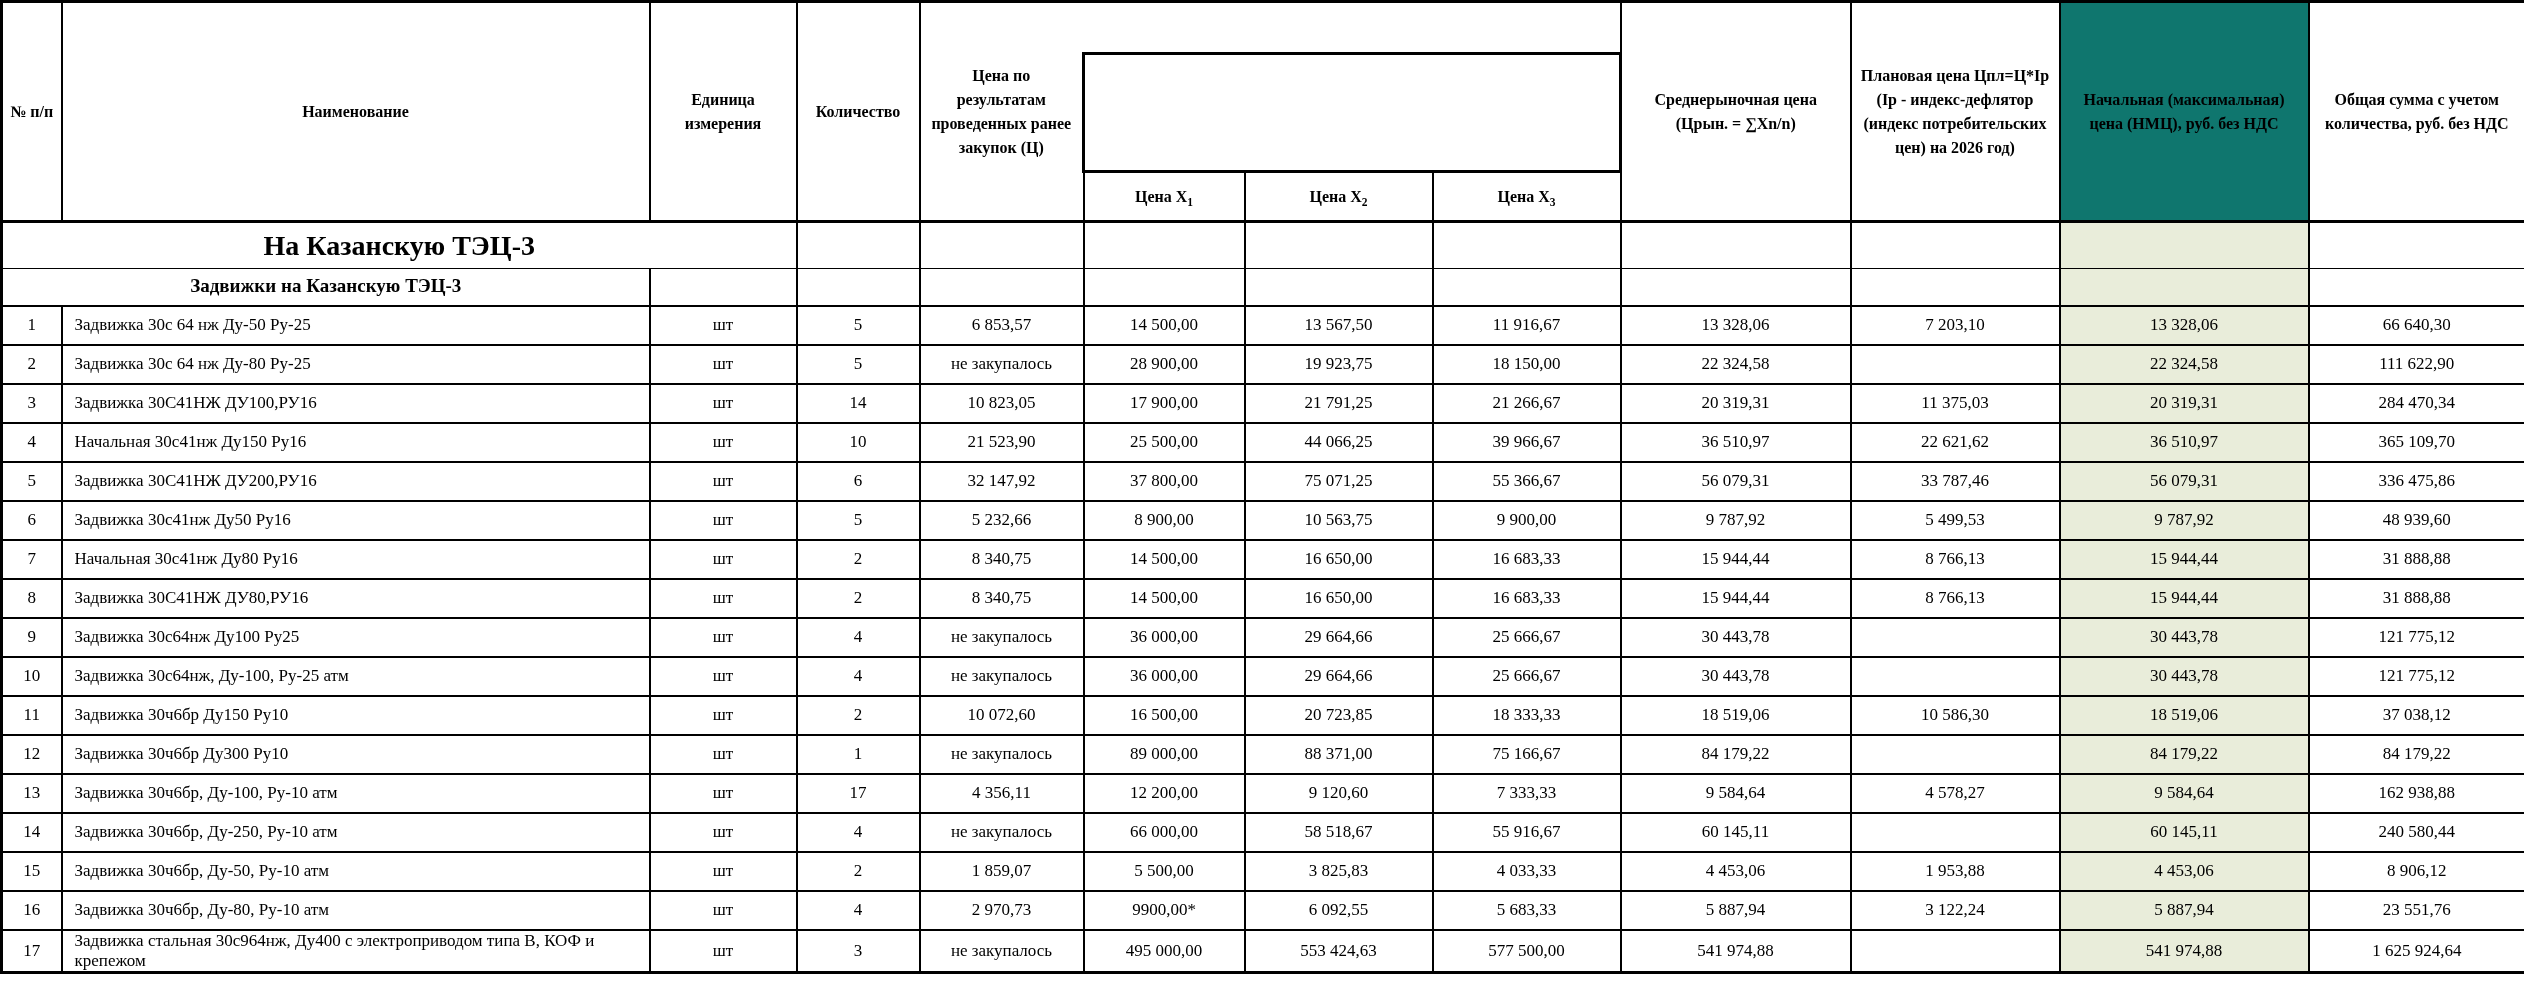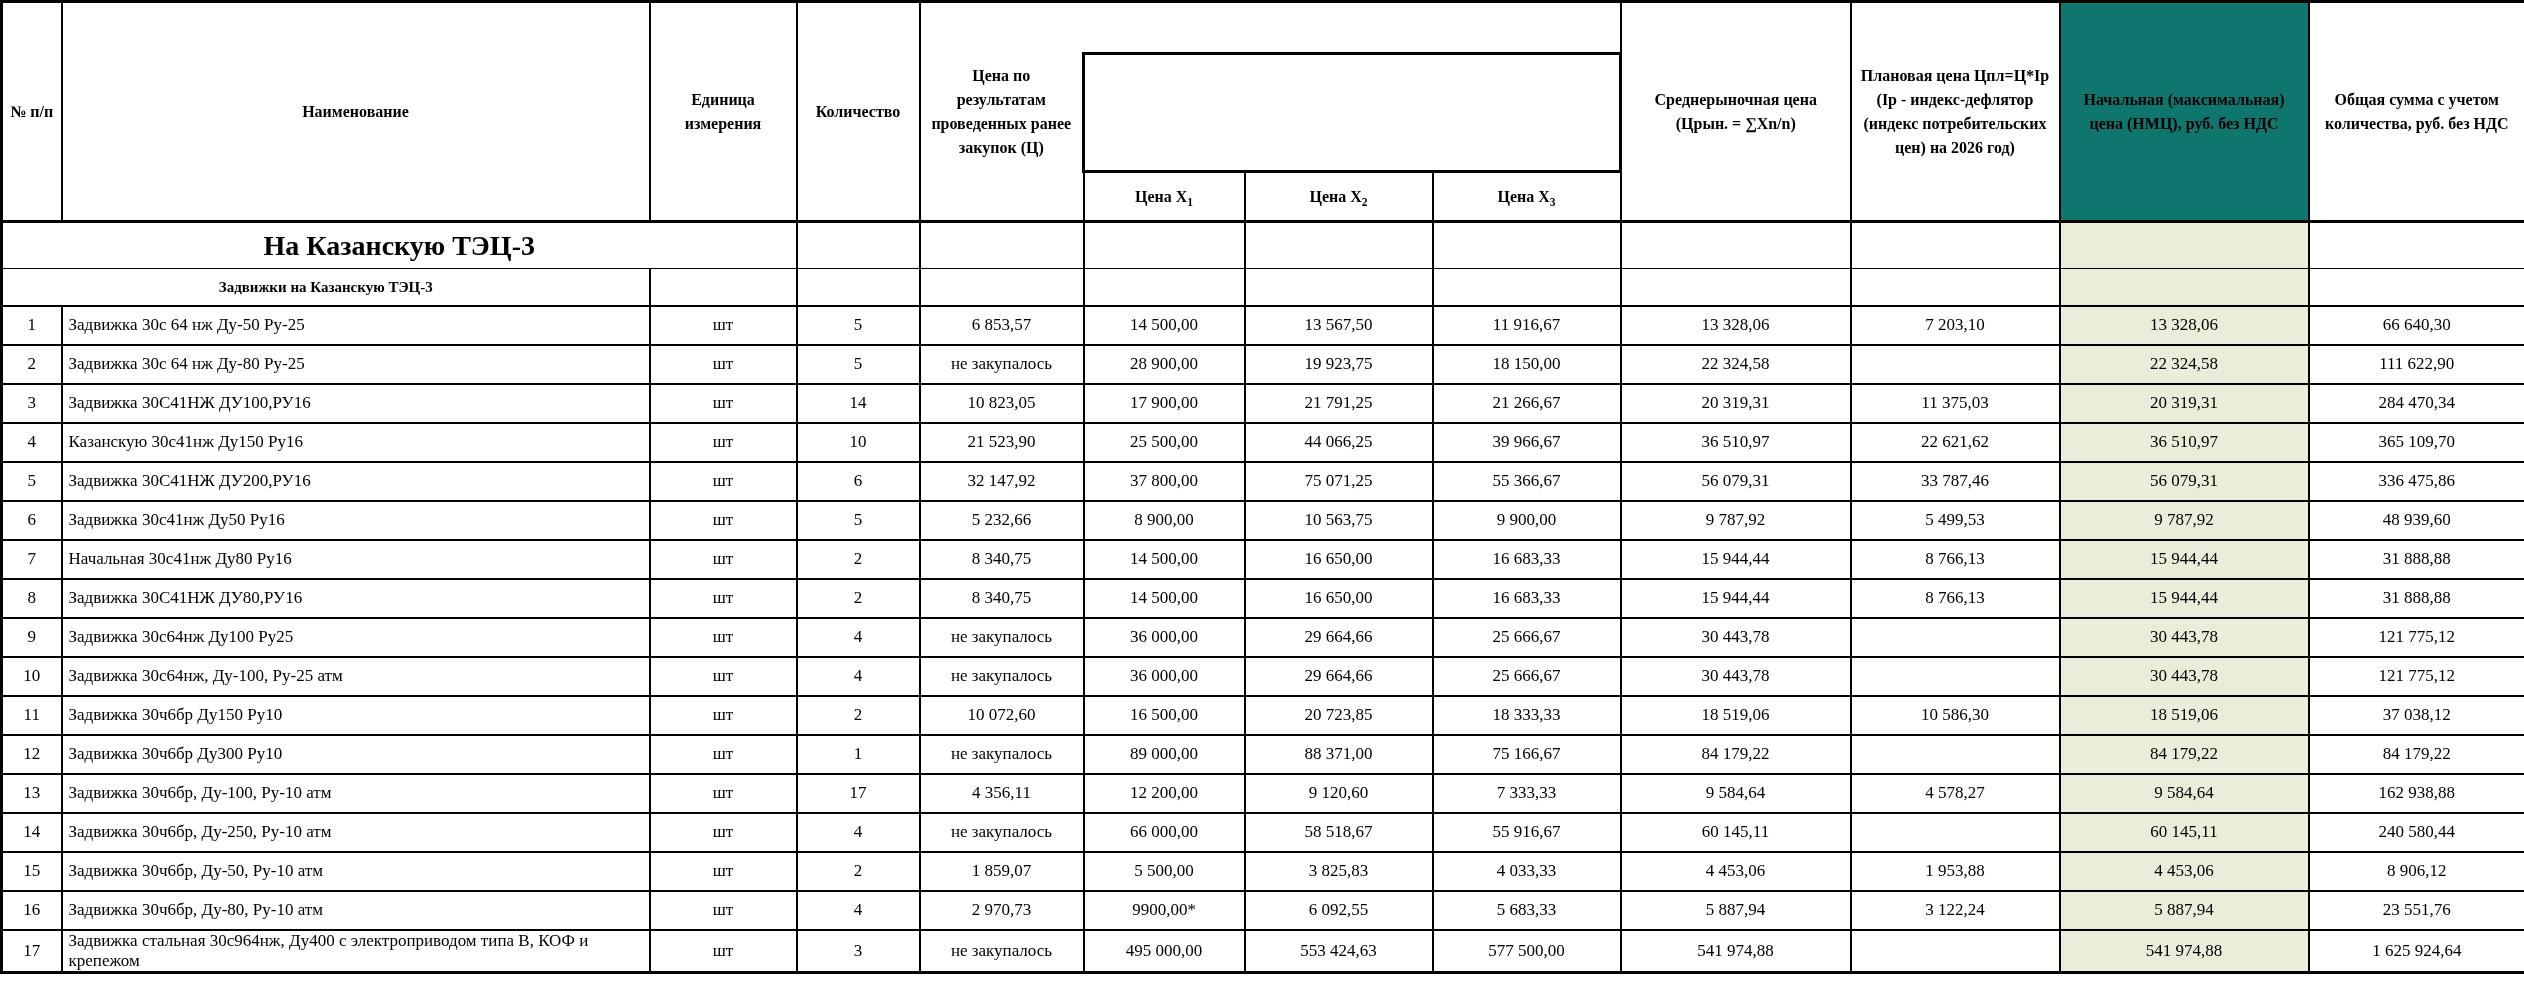--- a/index.html
+++ b/index.html
@@ -12,24 +12,24 @@
   
   .h1{height:52px;} .h2{height:118px;} .h3{height:50px;}
   .blank-strip{border:none;}
   th.no-right{border-right:none;text-align:center;}
   .group-box{border:3px solid #000;}
   
   .s1{height:47px;} .s2{height:37px;}
   .s1 td{border-top:3px solid #000;border-bottom:1px solid #000;}
   .s2 td{border-top:1px solid #000;border-bottom:2px solid #000;}
   .sec1-cell{font-size:28px;font-weight:bold;}
-  .sec2-cell{font-size:15px;font-weight:bold;}
+  .sec2-cell{font-size:19px;font-weight:bold;}
   
   .data-row{height:39px;}
-  .c-name{text-align:left;padding-left:6px;}
+  .c-name{text-align:left;padding-left:12px;}
 </style>
 </head>
 <body>
 
 <table>
   <colgroup>
     <col style="width:60px">
       <col style="width:588px">
       <col style="width:147px">
       <col style="width:123px">
@@ -131,21 +131,21 @@
     <td>21 791,25</td>
     <td>21 266,67</td>
     <td>20 319,31</td>
     <td>11 375,03</td>
     <td class="nmc-bg" style="background-color: rgb(233, 237, 218);">20 319,31</td>
     <td>284 470,34</td>
   </tr>
 
   <tr class="data-row">
     <td class="c-num">4</td>
-    <td class="c-name">Казанскую 30с41нж Ду150 Ру16</td>
+    <td class="c-name">Начальная 30с41нж Ду150 Ру16</td>
     <td>шт</td>
     <td>10</td>
     <td>21 523,90</td>
     <td>25 500,00</td>
     <td>44 066,25</td>
     <td>39 966,67</td>
     <td>36 510,97</td>
     <td>22 621,62</td>
     <td class="nmc-bg" style="background-color: rgb(233, 237, 218);">36 510,97</td>
     <td>365 109,70</td>

